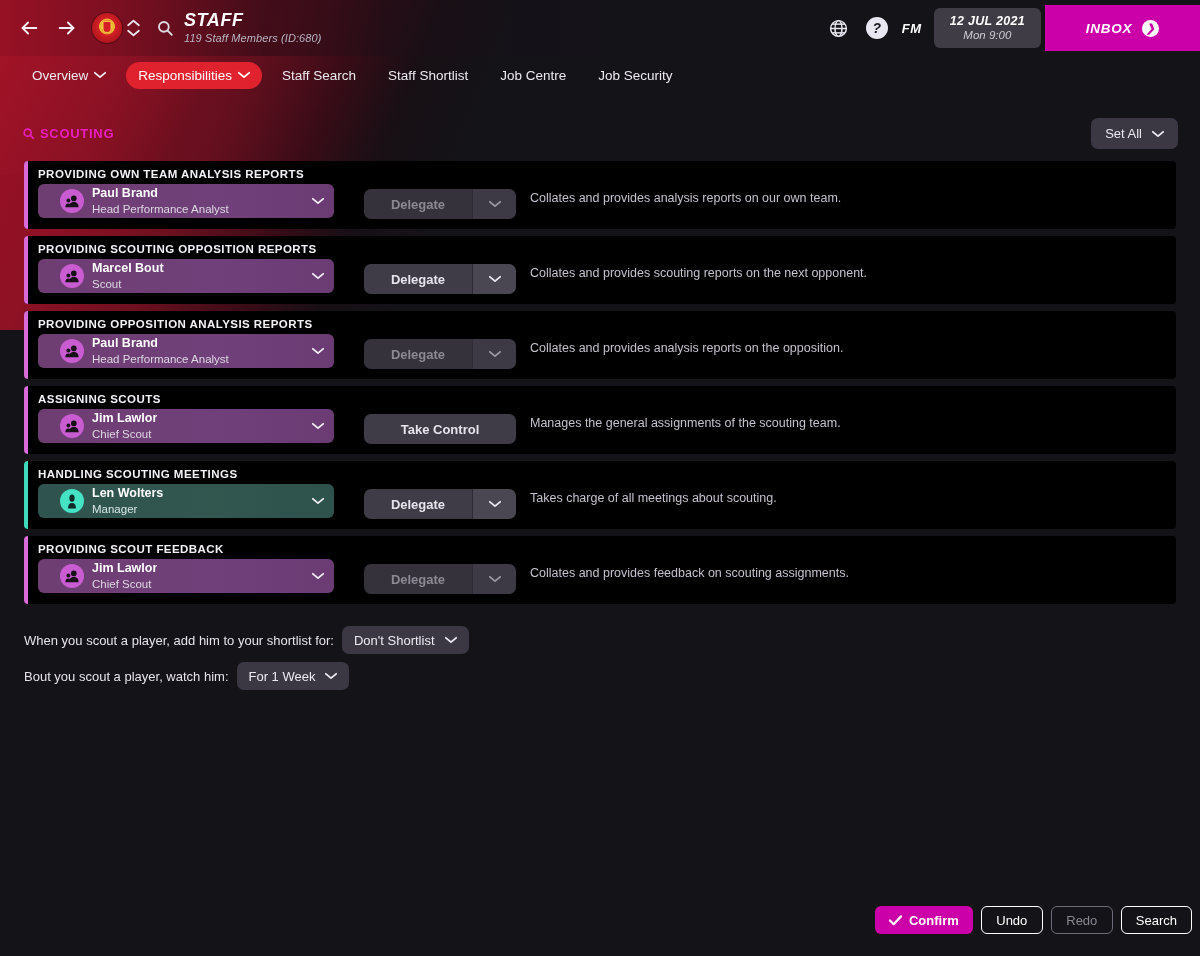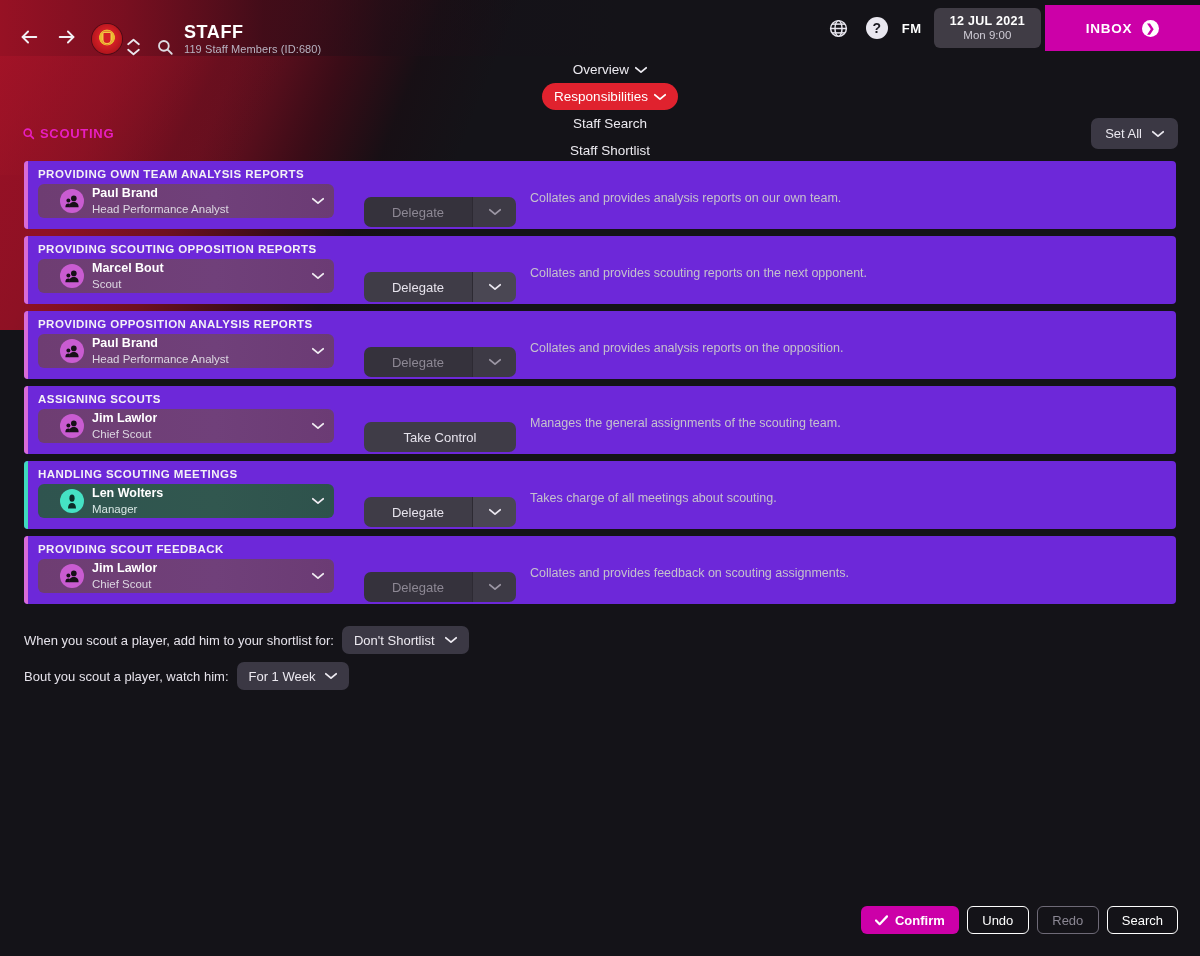--- a/index.html
+++ b/index.html
@@ -47,29 +47,30 @@
     pointer-events: none;
     z-index: 0;
   }
 
   
   .titlebar {
     position: relative;
     z-index: 2;
     height: 56px;
     display: flex;
-    align-items: flex-end;
+    align-items: center;
     padding: 0 0 0 10px;
     background: linear-gradient(90deg,
        rgba(150,17,36,0.95) 0%,
        rgba(120,15,32,0.92) 10%,
        rgba(60,12,24,0.85) 22%,
        rgba(30,14,22,0.6) 32%,
        rgba(22,16,24,0.3) 42%,
        rgba(20,19,24,0) 52%);
+    font-style: italic;
   }
   .navarrow {
     width: 38px; height: 38px;
     display: flex; align-items: center; justify-content: center;
     color: #f2f0f4;
     cursor: pointer;
   }
   .navarrow svg { display:block; }
 
   .club-badge {
@@ -164,22 +165,21 @@
     display:flex;align-items:center;justify-content:center;
     font-size:11px;font-weight:bold;
   }
 
   
   .tabbar {
     position:relative; z-index:2;
     height: 38px;
     display:flex; align-items:center;
     padding-left: 20px;
-    gap: 0;
-    flex-direction: column;
+    gap: 8px;
   }
   .tab {
     font-size:13.5px;
     color:#eceaf0;
     padding: 6px 12px;
     border-radius: 14px;
     display:flex; align-items:center; gap:6px;
     cursor:pointer; white-space:nowrap;
   }
   .tab.active { background:#e0222e; color:#ffffff; }
@@ -205,21 +205,21 @@
     display:flex; align-items:center; gap:10px;
     cursor:pointer;
   }
 
   
   .rows { position:relative; z-index:2; margin-top: 12px; padding: 0 24px 0 24px; }
   .resp-row {
     position: relative;
     height: 68px;
     margin-bottom: 7px;
-    background: #6d28d9;
+    background: #000000;
     border-radius: 4px;
     display:flex; align-items:flex-start;
     padding-left: 14px;
   }
   .resp-row .accent {
     position:absolute; left:0; top:0; bottom:0;
     width: 4px; border-radius: 4px 0 0 4px;
     background:#d86bd8;
   }
   .resp-row.manager .accent { background:#3fd9bd; }
@@ -253,24 +253,25 @@
   .person-text { margin-left: 8px; line-height:1.1; overflow:hidden; }
   .person-name { font-size: 12.5px; font-weight:bold; color:#ffffff; }
   .person-role { font-size: 11.5px; color:#ddd8e2; margin-top:2px; }
   .resp-row.manager .person-role { color:#d8e7e4; }
   .chip-chevron {
     position:absolute; right: 10px; top:50%; transform:translateY(-50%);
     color:#f0ecf2;
   }
 
   .action-wrap {
-    margin-top: 36px;
+    margin-top: 28px;
     margin-left: 8px;
     display:flex; align-items:flex-end;
     height: 30px;
+    font-weight: bold;
   }
   .action-btn {
     background:#3f3c47;
     border-radius: 7px 0 0 7px;
     height: 30px;
     width: 108px;
     display:flex; align-items:center; justify-content:center;
     font-size:13px;
     color:#e6e3ec;
     cursor:pointer;
@@ -311,21 +312,21 @@
     height: 28px;
     padding: 0 12px;
     display:flex; align-items:center; gap:10px;
     font-size:13px; color:#edeaf1;
     cursor:pointer;
   }
 
   
   .footer {
     position:absolute;
-    right: 22px;
+    right: 8px;
     bottom: 22px;
     display:flex; align-items:center; gap: 8px;
     z-index:3;
   }
   .btn {
     height: 28px;
     border-radius: 6px;
     padding: 0 14px;
     font-size: 13px;
     display:flex; align-items:center; justify-content:center;

